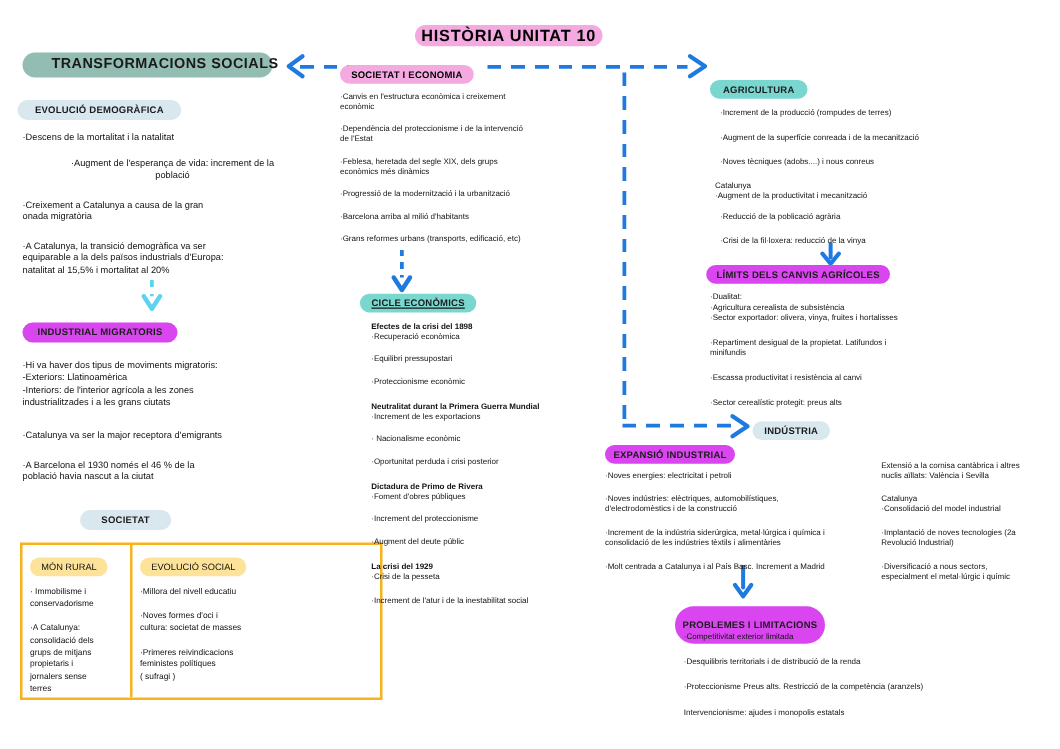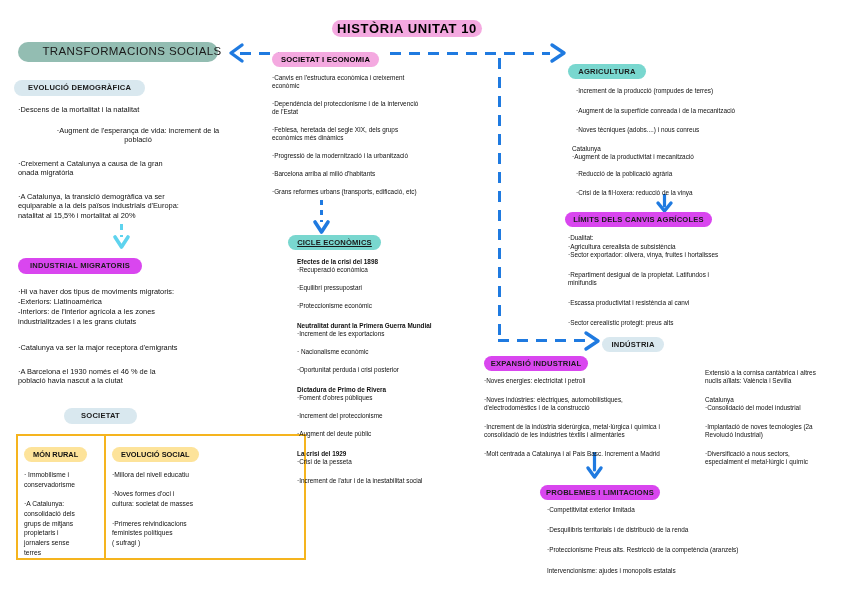--- a/index.html
+++ b/index.html
@@ -24,21 +24,21 @@
   .pill-teal   { background: #93bdb2; color:#1a1a1a; }
   .pill-mint   { background: #79d7cf; color:#1a1a1a; }
   .pill-lightblue { background: #d9e8ef; color:#1a1a1a; }
   .pill-yellow { background: #d946ef; color:#1a1a1a; }
   .pill-pink   { background: #f4a9e0; color:#000000; }
 
   .txt { position:absolute; line-height:1.28; white-space:pre-line; }
   .b { font-weight: bold; }
 
   .hdr-title {
-    font-size: 11.5px; font-weight: normal; letter-spacing: .4px; padding-left: 28px;
+    font-size: 11.5px; font-weight: bold; letter-spacing: .4px; padding-left: 28px;
   }
   .hdr-big {
     font-size: 13px; font-weight: bold; letter-spacing: .6px;
   }
   .sub-pill { font-size: 7.6px; font-weight: bold; letter-spacing: .2px; }
 
   .body-txt { font-size: 6.4px; }
   .body-txt-lg { font-size: 7.4px; }
   .dash-h {
     position:absolute; height:3px;
@@ -65,21 +65,21 @@
   }
   .tbl-col {
     border-right: 2.5px solid #f5b41e;
     padding: 7px 6px 8px 6px;
   }
   .tbl-col:last-child { border-right:none; }
   .tbl-head {
     display:inline-block;
     background:#fde39a;
     border-radius:999px;
-    font-size:7.4px; font-weight:bold;
+    font-size:7.4px; font-weight:normal;
     padding:3px 9px; margin-bottom:8px;
   }
   .tbl-body { font-size:6.7px; line-height:1.45; white-space:pre-line; }
 </style>
 </head>
 <body>
 
 <div id="canvas">
 
   <div class="pill pill-pink hdr-big" style="left:332px; top:20px; width:150px; height:17px;">HISTÒRIA UNITAT 10</div>
@@ -238,20 +238,20 @@
 
   <div class="txt body-txt" style="left:705px; top:369px; width:136px;">Extensió a la cornisa cantàbrica i altres
 nuclis aïllats: València i Sevilla</div>
   <div class="txt body-txt" style="left:705px; top:396px; width:136px;">Catalunya
 ·Consolidació del model industrial</div>
   <div class="txt body-txt" style="left:705px; top:423px; width:136px;">·Implantació de noves tecnologies (2a
 Revolució Industrial)</div>
   <div class="txt body-txt" style="left:705px; top:450px; width:136px;">·Diversificació a nous sectors,
 especialment el metal·lúrgic i químic</div>
 
-  <div class="pill pill-yellow sub-pill" style="left:540px; top:485px; width:120px; height:15px;">PROBLEMES I LIMITACIONS</div>
+  <div class="pill pill-yellow sub-pill" style="left:540px; top:485px; width:120px; height:30px;">PROBLEMES I LIMITACIONS</div>
 
   <div class="txt body-txt" style="left:547px; top:506px; width:280px;">·Competitivitat exterior limitada</div>
   <div class="txt body-txt" style="left:547px; top:526px; width:280px;">·Desquilibris territorials i de distribució de la renda</div>
   <div class="txt body-txt" style="left:547px; top:546px; width:290px;">·Proteccionisme Preus alts. Restricció de la competència (aranzels)</div>
   <div class="txt body-txt" style="left:547px; top:567px; width:280px;">Intervencionisme: ajudes i monopolis estatals</div>
 
 </div>
 
 </body></html>

